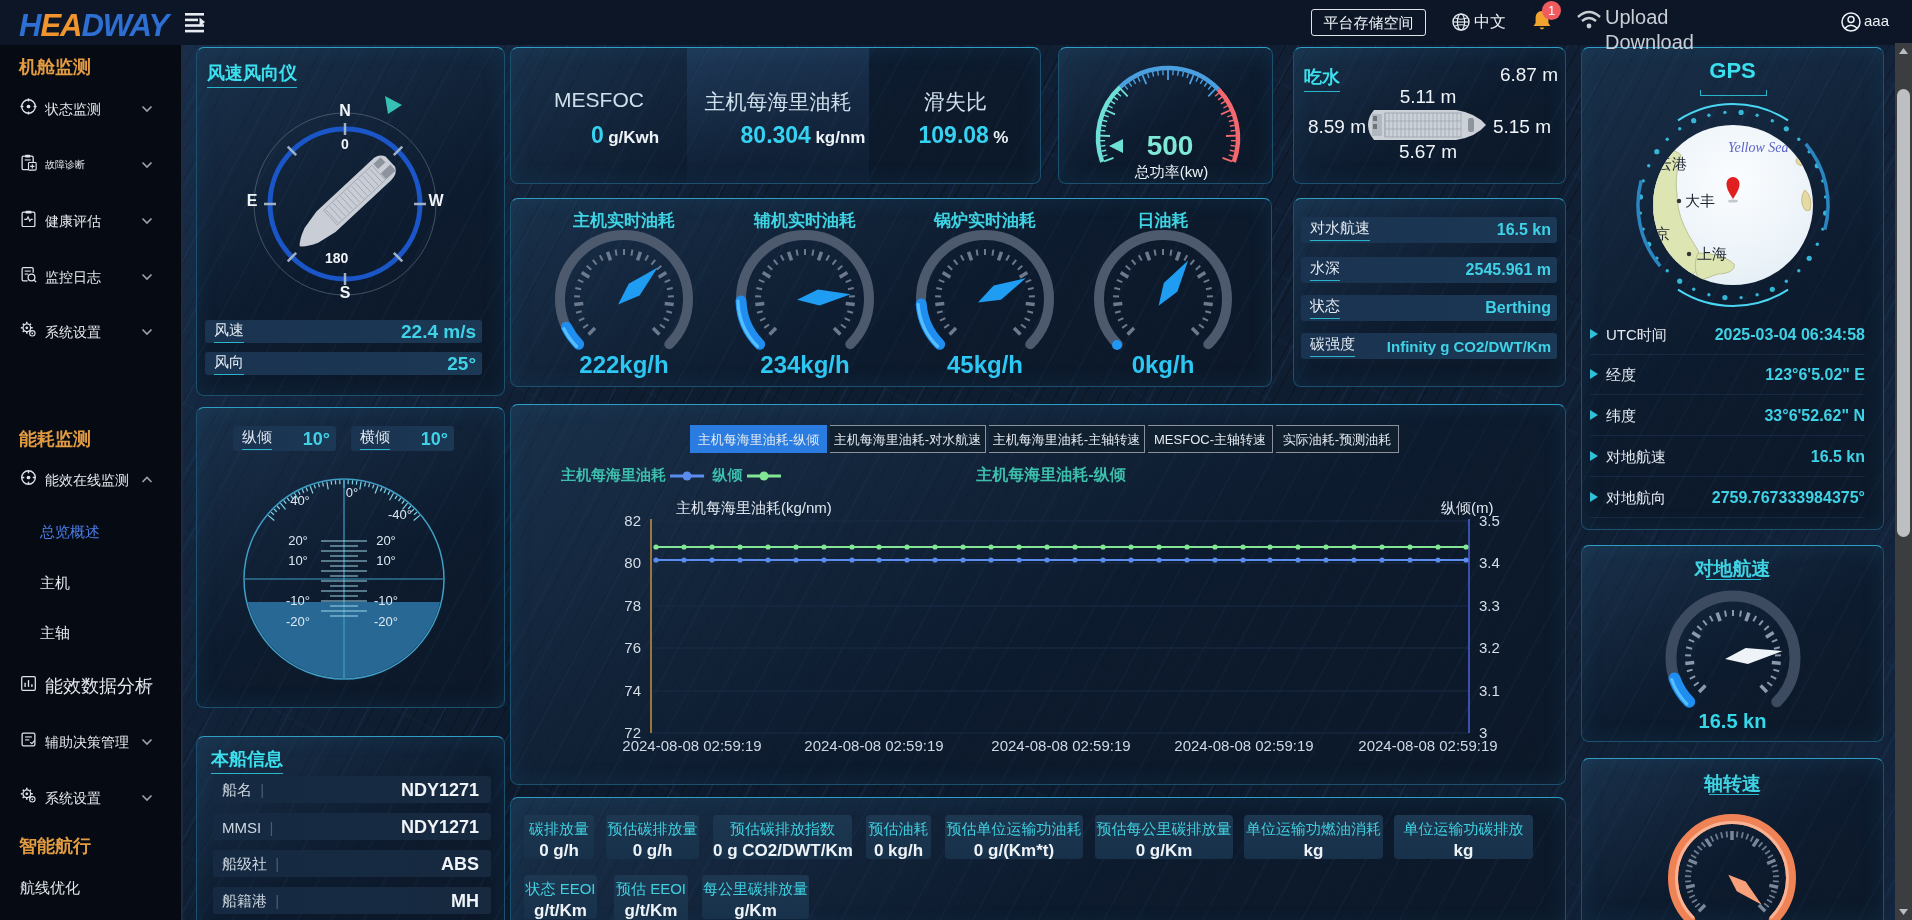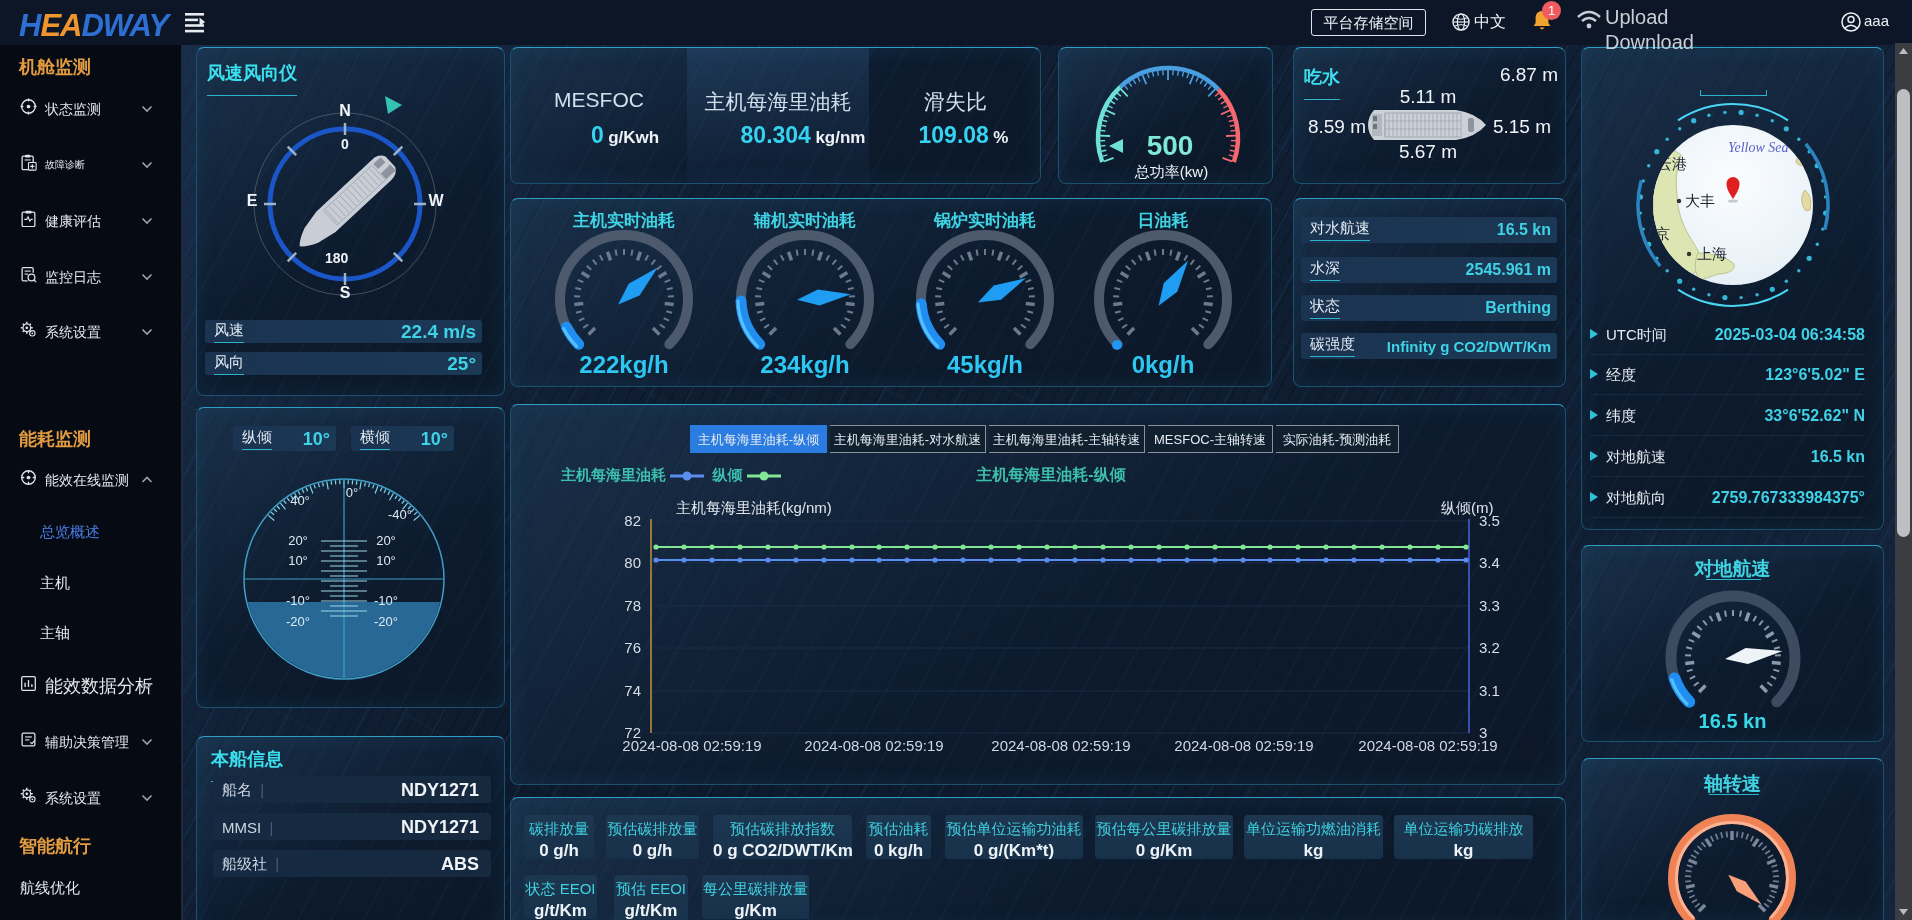--- a/index.html
+++ b/index.html
@@ -12,21 +12,21 @@
  linear-gradient(180deg,#101f34,#0d1a2c)}
 #topbar{position:absolute;left:0;top:0;width:1912px;height:45px;background:#0c1626;z-index:5}
 #sidebar{position:absolute;left:0;top:45px;width:181px;height:875px;background:#060a12;z-index:4}
 #sidebar .sec{position:absolute;left:19px;color:#e29b40;font-weight:bold;font-size:18px}
 #sidebar .mi{position:absolute;left:20px;width:150px;color:#e4e7ec;font-size:14px}
 #sidebar .mi .ic{display:inline-block;vertical-align:middle;margin-right:8px;width:17px}
 #sidebar .chev{position:absolute;right:22px;top:50%;transform:translateY(-50%)}
 #vline{position:absolute;left:181px;top:45px;width:2px;height:875px;background:#1f2a3d;z-index:4}
 .panel{position:absolute;background:repeating-linear-gradient(118deg,rgba(56,92,132,.07) 0px,rgba(56,92,132,.07) 2px,rgba(0,0,0,0) 2px,rgba(0,0,0,0) 29px),repeating-linear-gradient(298deg,rgba(10,18,30,.20) 0px,rgba(10,18,30,.20) 1px,rgba(0,0,0,0) 1px,rgba(0,0,0,0) 17px),linear-gradient(152deg,rgba(26,49,75,.96),rgba(13,27,46,.97) 55%,rgba(12,24,40,.97));border:1px solid #1b506e;border-top-color:#2f9ec4;border-radius:8px;box-shadow:inset 0 0 22px rgba(32,110,156,.16);z-index:2}
 .ptitle{position:absolute;color:#3be0ef;font-weight:bold;font-size:18px}
-.ptitle u{text-decoration:none;border-bottom:1px solid #2bb5cc;padding-bottom:12px}
+.ptitle u{text-decoration:none;border-bottom:1px solid #2bb5cc;padding-bottom:4px}
 .rowchip{position:absolute;background:linear-gradient(90deg,#1a3350,#1b3854);border-radius:3px;color:#e2eaf2}
 .rowchip .lab{position:absolute;left:9px;top:50%;transform:translateY(-50%);font-size:15px;border-bottom:1px solid #2bb5cc;padding-bottom:2px}
 .rowchip .val{position:absolute;right:6px;top:50%;transform:translateY(-50%);font-size:19px;font-weight:bold;color:#3fd2e6}
 .cell-t{position:absolute;width:100%;text-align:center;color:#e8edf4;font-size:20px}
 .gtitle{position:absolute;width:100%;text-align:center;color:#3fd4e4;font-weight:bold;font-size:17px}
 .gval{position:absolute;width:100%;text-align:center;color:#2cc7f2;font-weight:bold;font-size:24px}
 .gpsrow{position:absolute;left:8px;right:18px;height:40px;border-bottom:1px solid rgba(40,70,105,.35)}
 .gpsrow .tri{position:absolute;left:0;top:14px;width:0;height:0;border-left:8px solid #2fc1d8;border-top:5px solid transparent;border-bottom:5px solid transparent}
 .gpsrow .lab{position:absolute;left:16px;top:50%;transform:translateY(-50%);font-size:15px;color:#e4eaf1}
 .gpsrow .val{position:absolute;right:0;top:50%;transform:translateY(-50%);font-size:16px;font-weight:bold;color:#3fd2e6}
@@ -334,20 +334,24 @@
       <span class="infval">NDY1271</span>
     </div>
     <div class="rowchip" style="left:16px;top:76px;width:278px;height:27px;background:linear-gradient(90deg,#152a42,#16293f)">
       <span class="infline">MMSI&nbsp;&nbsp;<span style="color:#4a5d73">|</span></span>
       <span class="infval">NDY1271</span>
     </div>
     <div class="rowchip" style="left:16px;top:113px;width:278px;height:27px;background:linear-gradient(90deg,#152a42,#16293f)">
       <span class="infline">船级社&nbsp;&nbsp;<span style="color:#4a5d73">|</span></span>
       <span class="infval">ABS</span>
     </div>
+    <div class="rowchip" style="left:16px;top:150px;width:278px;height:27px;background:linear-gradient(90deg,#152a42,#16293f)">
+      <span class="infline">船籍港&nbsp;&nbsp;<span style="color:#4a5d73">|</span></span>
+      <span class="infval">MH</span>
+    </div>
   </div>
 <div class="panel" style="left:510px;top:47px;width:531px;height:137px">
     <div style="position:absolute;left:176px;top:0;width:182px;height:100%;background:linear-gradient(180deg,rgba(56,100,150,.28),rgba(30,60,100,.10))"></div>
     <div style="position:absolute;left:0px;width:176px;top:40px;text-align:center;color:#cfe0ec;font-size:21px">MESFOC</div>
     <div style="position:absolute;left:26px;width:176px;top:74px;text-align:center"><span style="color:#35d2f2;font-weight:bold;font-size:23px">0</span> <span style="color:#edf2f7;font-weight:bold;font-size:17px">g/Kwh</span></div>
     <div style="position:absolute;left:176px;width:182px;top:40px;text-align:center;color:#cfe0ec;font-size:21px">主机每海里油耗</div>
     <div style="position:absolute;left:201px;width:182px;top:74px;text-align:center"><span style="color:#35d2f2;font-weight:bold;font-size:23px">80.304</span> <span style="color:#edf2f7;font-weight:bold;font-size:17px">kg/nm</span></div>
     <div style="position:absolute;left:358px;width:173px;top:40px;text-align:center;color:#cfe0ec;font-size:21px">滑失比</div>
     <div style="position:absolute;left:366px;width:173px;top:74px;text-align:center"><span style="color:#35d2f2;font-weight:bold;font-size:23px">109.08</span> <span style="color:#edf2f7;font-weight:bold;font-size:17px">%</span></div>
   </div>
@@ -688,20 +692,21 @@
       <circle cx="216.8" cy="91.2" r="1.7" fill="#38c6e8" opacity="0.9"></circle>
       <circle cx="227.2" cy="103.7" r="1.7" fill="#38c6e8" opacity="0.9"></circle>
       <circle cx="235.3" cy="117.7" r="2.6" fill="#38c6e8" opacity="0.9"></circle>
       <circle cx="240.8" cy="132.9" r="1.7" fill="#38c6e8" opacity="0.9"></circle>
       <circle cx="243.6" cy="148.9" r="1.7" fill="#38c6e8" opacity="0.9"></circle>
       <path d="M 96.0 72.3 A 101 101 0 0 1 206.0 72.3" stroke="#49d6f2" stroke-width="2" fill="none"></path>
       <path d="M 206.0 241.7 A 101 101 0 0 1 96.0 241.7" stroke="#49d6f2" stroke-width="2" fill="none"></path>
       <path d="M 78.2 218.1 A 95 95 0 0 1 59.2 132.4" stroke="#2a85c0" stroke-width="3.5" fill="none"></path>
       <path d="M 223.8 95.9 A 95 95 0 0 1 242.8 181.6" stroke="#2a85c0" stroke-width="3.5" fill="none"></path>
     </svg>
+    <div style="position:absolute;left:0;top:10px;width:100%;text-align:center;color:#3be0ef;font-weight:bold;font-size:22px">GPS</div>
     <div style="position:absolute;left:118px;top:42px;width:67px;height:6px;border-left:1px solid #2bb5cc;border-right:1px solid #2bb5cc;border-bottom:1px solid #2bb5cc"></div>
     <div class="gpsrow" style="top:267px">
       <span class="tri"></span>
       <span class="lab">UTC时间</span>
       <span class="val">2025-03-04 06:34:58</span>
     </div>
     <div class="gpsrow" style="top:307px">
       <span class="tri"></span>
       <span class="lab">经度</span>
       <span class="val">123°6'5.02" E</span>

